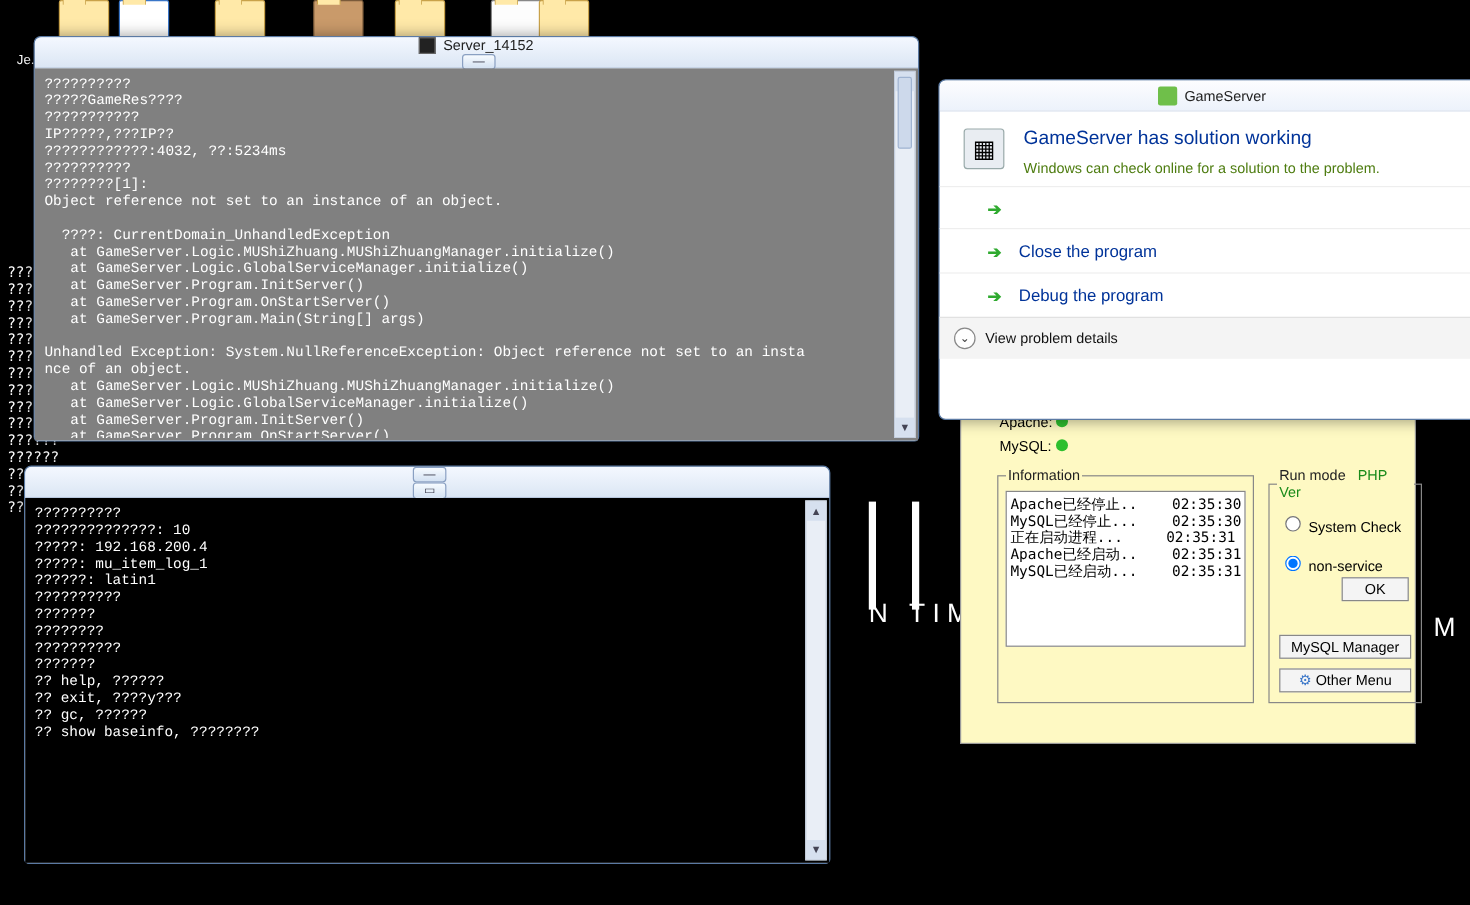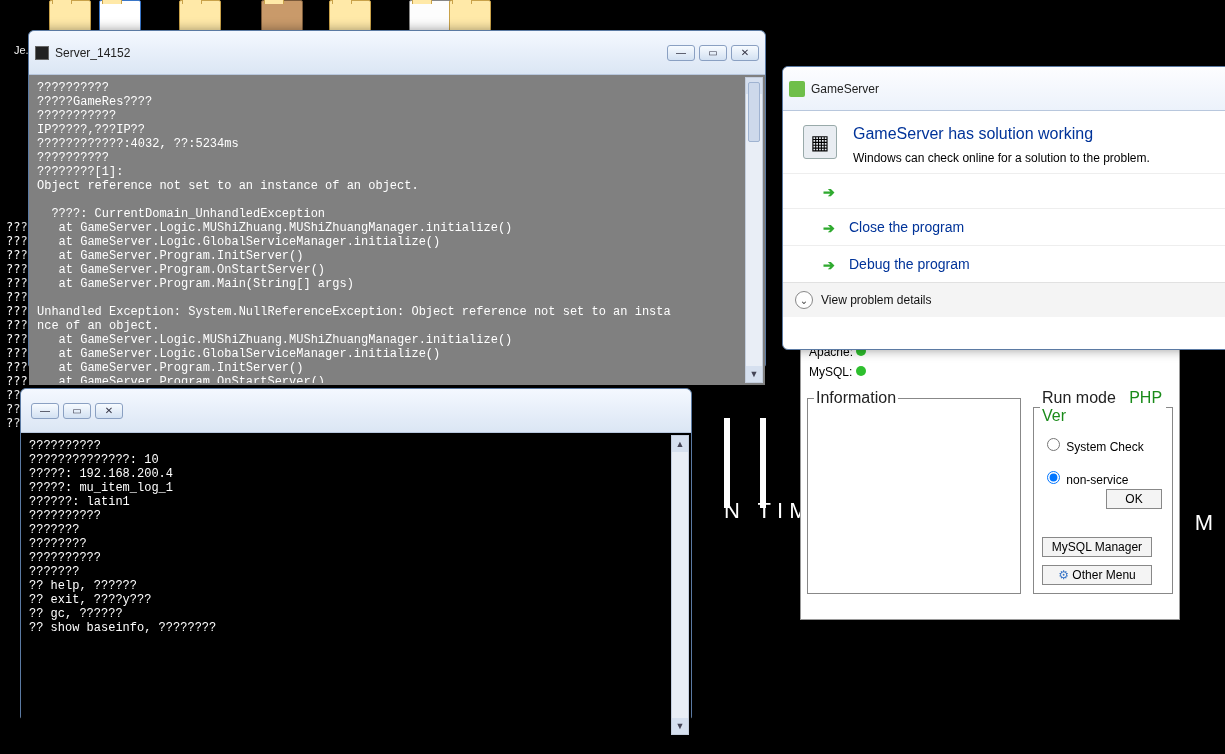--- a/index.html
+++ b/index.html
@@ -46,27 +46,28 @@
 
   
   .win {
     position: absolute;
     border: 1px solid #5b7aa3;
     background: #dfe9f5;
     box-shadow: 0 0 12px rgba(0,0,0,.4);
     border-radius: 6px 6px 4px 4px;
   }
   .win .titlebar {
-    height: 44px;
+    height: 26px;
     display: flex; align-items: center;
     padding: 0 6px;
     font-size: 12px; color: #222;
     background: linear-gradient(#f4f8ff,#dbe6f4);
     border-radius: 6px 6px 0 0;
     border-bottom: 1px solid #b8c7dd;
+    flex-direction: column;
   }
   .win .titlebar .title { flex:1; display:flex; align-items:center; gap:6px;}
   .win .titlebar .wbtn {
     width: 28px; height: 16px;
     margin-left: 4px;
     border: 1px solid #8aa0c2;
     border-radius: 3px;
     background: linear-gradient(#f7fbff,#d3e1f2);
     font-size: 10px;
     display:flex; align-items:center; justify-content:center;
@@ -95,21 +96,21 @@
   }
   .scroll-v .thumb { position:absolute; left:2px; right:2px; top:4px; height:60px; background:#cdd9eb; border:1px solid #9fb3d1; border-radius:2px;}
   .scroll-v .arrow { position:absolute; left:0; right:0; height:16px; background:#d6e0ef; font-size:9px; text-align:center; line-height:16px; color:#445;}
   .scroll-v .arrow.top{top:0;}
   .scroll-v .arrow.bot{bottom:0;}
 
   
   .errdlg { background:#fff; }
   .errdlg .section { padding: 14px 20px 8px 20px; }
   .errdlg .heading { color:#003399; font-size:16px; font-weight:400;}
-  .errdlg .sub { font-size:12px; color:#000000; margin-top:8px;}
+  .errdlg .sub { font-size:12px; color:#4d7c0f; margin-top:8px;}
   .errdlg .option {
     display:flex; align-items:center; gap:12px;
     padding:10px 20px 10px 40px;
     font-size:14px; color:#003399;
     border-top:1px solid #eee;
     cursor:pointer;
   }
   .errdlg .arrowico {
     width:14px;height:14px; color:#2faa2f; font-weight:bold;
   }
@@ -129,29 +130,30 @@
 
   .big-icon {
     width:34px;height:34px; border:1px solid #9aa; background:#e9edf2;
     display:flex;align-items:center;justify-content:center;
     border-radius:3px;
   }
 
   
   .panel {
     position:absolute;
-    background:#ffffff;
+    background:#fef9c3;
     border:1px solid #9a9a9a;
     font-size:12px;
     font-family: "宋体","SimSun",sans-serif;
+    padding-left: 24px;
   }
   .panel fieldset{
     border:1px solid #888; margin:6px; padding:6px;
   }
-  .panel legend{font-size:16px; color:#222;}
+  .panel legend{font-size:12px; color:#222;}
   .panel .btn {
     display:inline-block; min-width:56px; padding:2px 8px;
     border:1px solid #888; background:#f4f4f4;
     text-align:center; margin:2px; font-size:12px;
   }
   .panel .btn.disabled{ color:#888;}
   .panel .infolist {
     background:#fff; border:1px solid #888;
     font-family:"SimSun",monospace; font-size:12px;
     white-space:pre; line-height:14px; padding:3px;
@@ -220,20 +222,25 @@
   <div class="panel" style="left:800px; top:340px; width:380px; height:280px;">
     <div style="display:flex; align-items:center; padding:4px 8px; gap:14px;">
       <div style="display:flex;flex-direction:column; gap:6px; width:90px;">
         <div><span>Apache:</span> <span class="dot green"></span></div>
         <div><span>MySQL:</span> <span class="dot green"></span></div>
       </div>
     </div>
     <div style="display:flex;">
       <fieldset style="flex:0 0 214px;">
         <legend>Information</legend>
+        <div class="infolist">Apache已经停止..    02:35:30
+MySQL已经停止...    02:35:30
+正在启动进程...     02:35:31
+Apache已经启动..    02:35:31
+MySQL已经启动...    02:35:31</div>
       </fieldset>
       <fieldset style="flex:1;">
         <legend><span>Run mode</span>&nbsp;&nbsp;&nbsp;<span class="php-ver">PHP Ver</span></legend>
         <div style="padding:4px 2px;">
           <label><input type="radio" name="rm" style=""> <span>System Check</span></label><br><br>
           <label><input type="radio" name="rm" checked="" style=""> <span>non-service</span></label>
           <div style="text-align:right; "><span class="btn">OK</span></div>
         </div>
         <div style="margin-top:20px;"><span class="btn" style="min-width:110px;">MySQL Manager</span></div>
         <div style="margin-top:4px;"><span class="btn" style="min-width:110px;"><span style="color:#3a76c8;">⚙</span> <span>Other Menu</span></span></div>

